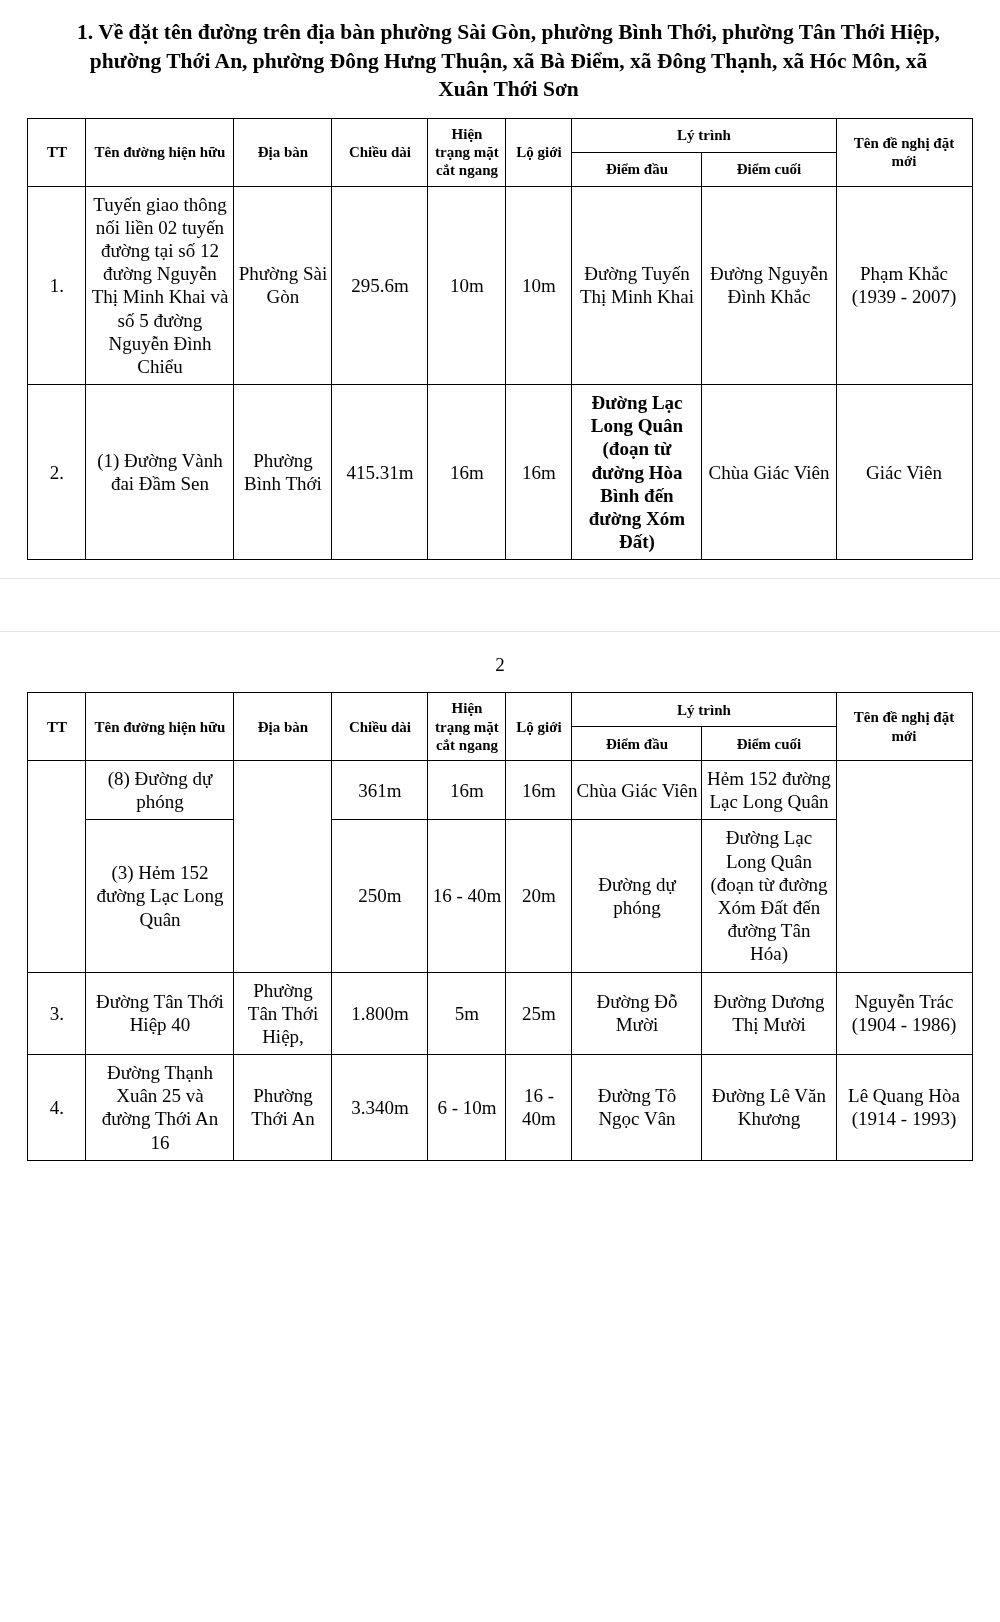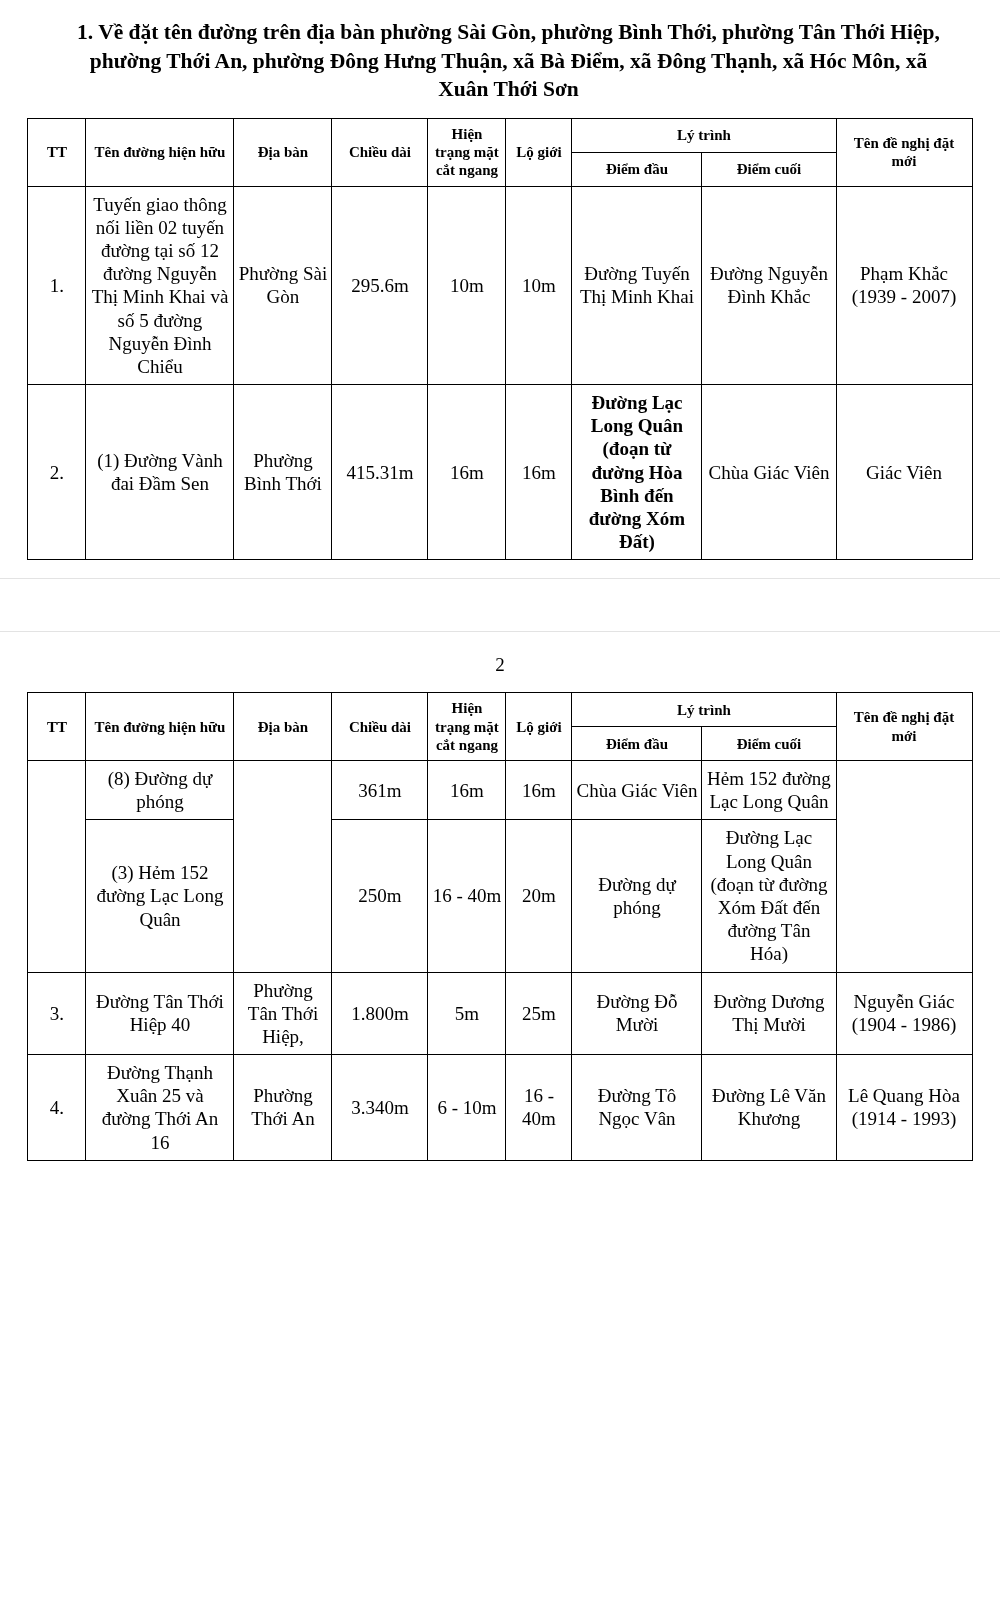--- a/index.html
+++ b/index.html
@@ -208,21 +208,21 @@
       <tr>
         <td>3.</td>
         <td>Đường Tân Thới Hiệp 40</td>
         <td>Phường Tân Thới Hiệp,</td>
         <td>1.800m</td>
         <td>5m</td>
         <td>25m</td>
         <td>Đường Đỗ Mười</td>
         <td>Đường Dương Thị Mười</td>
         <td>
-          <span class="cell-txt bold">Nguyễn Giác</span>
+          <span class="cell-txt bold">Nguyễn Trác</span>
           <span class="cell-txt">(1904 - 1986)</span>
         </td>
       </tr>
       <tr>
         <td>4.</td>
         <td>Đường Thạnh Xuân 25 và đường Thới An 16</td>
         <td>Phường Thới An</td>
         <td>3.340m</td>
         <td>6 - 10m</td>
         <td>16 - 40m</td>

